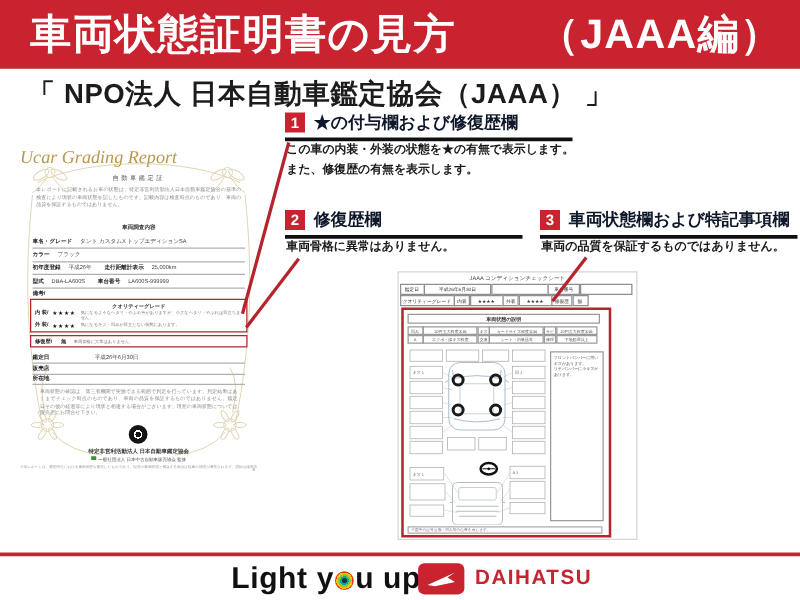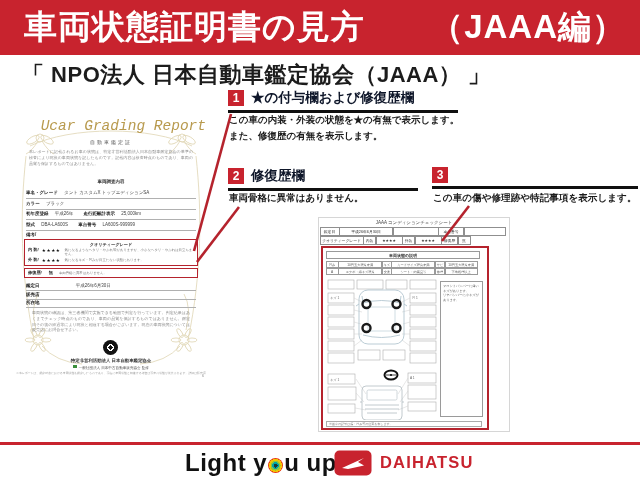--- a/index.html
+++ b/index.html
@@ -16,21 +16,21 @@
   .sec-head{position:absolute;display:flex;align-items:center;border-bottom:3px solid #101010;padding-bottom:3px;}
   .sec-num{display:inline-flex;align-items:center;justify-content:center;width:16px;height:16px;background:#c8232e;
     color:#fff;font-size:12px;font-weight:bold;margin-right:7px;flex:none;}
   .sec-title{font-size:13.5px;font-weight:bold;color:#0f172a;white-space:nowrap;}
   .sec-desc{position:absolute;font-size:9.5px;font-weight:600;color:#1a1a1a;line-height:16px;white-space:nowrap;}
 
   
   .cert{position:absolute;left:16px;top:112px;width:190px;height:266px;background:#fff;}
   .cert > .c{position:absolute;z-index:1;}
   .cert-orn{position:absolute;left:0;top:0;z-index:0;}
-  .cert-title{left:0;top:6px;width:190px;text-align:right;font-family:Liberation Mono, monospace;font-style:italic;
+  .cert-title{left:0;top:6px;width:190px;text-align:left;font-family:Liberation Serif, serif;font-style:italic;
     font-size:14.5px;color:#b89a4e;}
   .cert-sub{left:0;top:27px;width:190px;text-align:center;font-size:5px;color:#555;letter-spacing:2px;}
   .cert-intro{left:13px;top:37px;width:164px;font-size:4px;color:#8a8a8a;line-height:1.5;text-align:justify;}
   .cert-sec{left:0;top:67px;width:190px;text-align:center;font-size:4.5px;font-weight:bold;color:#333;}
   .cr{left:10px;width:170px;height:10px;border-bottom:0.5px solid #b0b0b0;font-size:4.5px;color:#444;line-height:10px;white-space:nowrap;overflow:hidden;}
   .cl{font-weight:bold;color:#222;margin-right:5px;}
   .cv{margin-right:9px;}
   .redbox{left:8px;width:174px;border:1.6px solid #b5232d;background:#fff;box-sizing:border-box;}
   .qhead{position:absolute;left:0;top:1.5px;width:100%;text-align:center;font-size:4.2px;font-weight:bold;color:#333;}
   .qrow{position:absolute;left:3px;right:2px;display:flex;align-items:flex-start;}
@@ -95,22 +95,23 @@
   </div>
 
   <div class="sec-head" style="left:228px;top:167px;width:190px;">
     <span class="sec-num">2</span>
     <span class="sec-title">修復歴欄</span>
   </div>
   <div class="sec-desc" style="left:229px;top:190px;">車両骨格に異常はありません。</div>
 
   <div class="sec-head" style="left:432px;top:167px;width:206px;">
     <span class="sec-num">3</span>
-  </div>
-  <div class="sec-desc" style="left:433px;top:190px;font-size:9.6px;">この車の傷や修理跡や特記事項を表示します。</div>
+    <span class="sec-title">車両状態欄および特記事項欄</span>
+  </div>
+  <div class="sec-desc" style="left:433px;top:190px;font-size:9.6px;">車両の品質を保証するものではありません。</div>
 
   <div class="cert">
     <svg class="cert-orn" width="190" height="266" viewBox="0 0 190 266">
       <g fill="none" stroke="#dcd1ab" stroke-width="0.8" opacity="0.9">
         <path d="M14,34 C55,14 135,14 176,34"></path>
         <g transform="translate(24,26)">
           <circle r="4"></circle>
           <ellipse cx="-7" cy="-2" rx="7" ry="3" transform="rotate(-30)"></ellipse>
           <ellipse cx="7" cy="-2" rx="7" ry="3" transform="rotate(30)"></ellipse>
           <path d="M-2,3 q-6,10 -12,13 M2,3 q6,10 12,13"></path>

